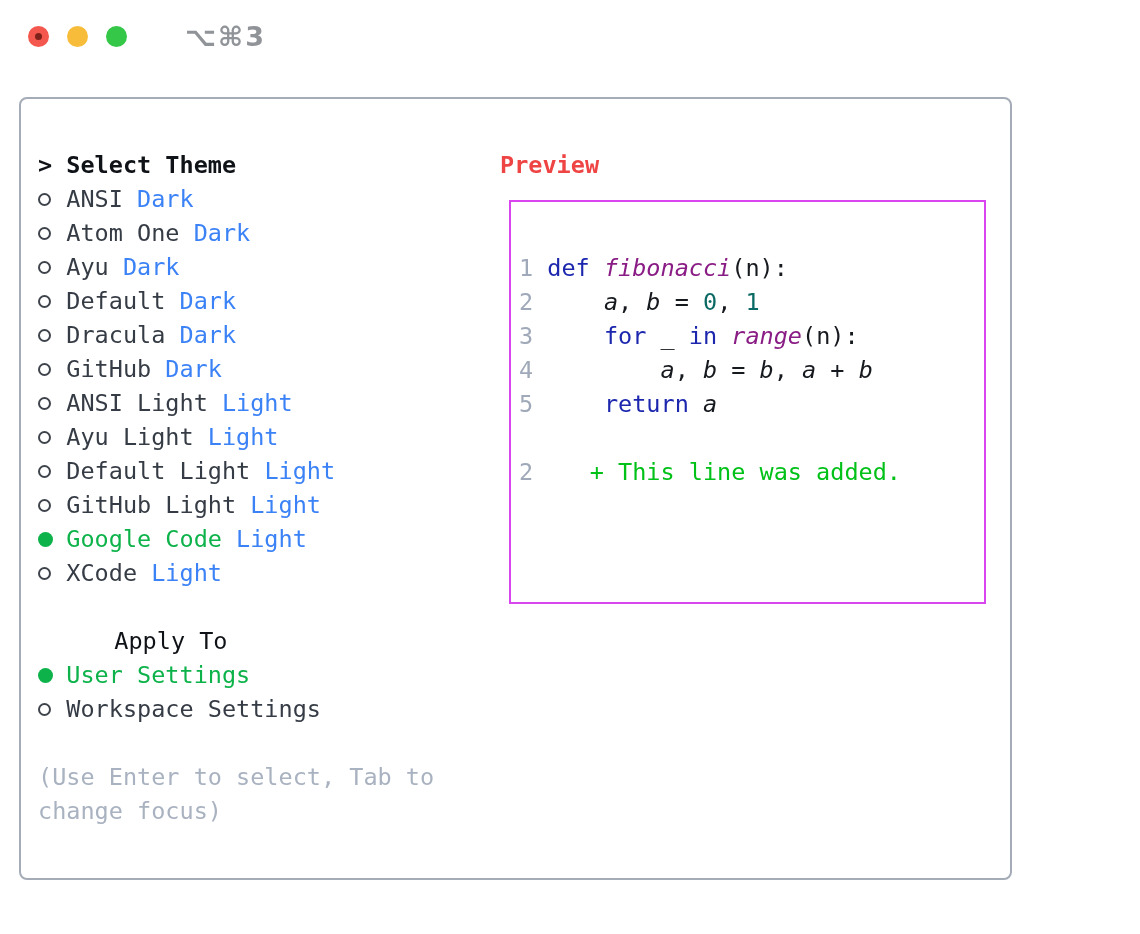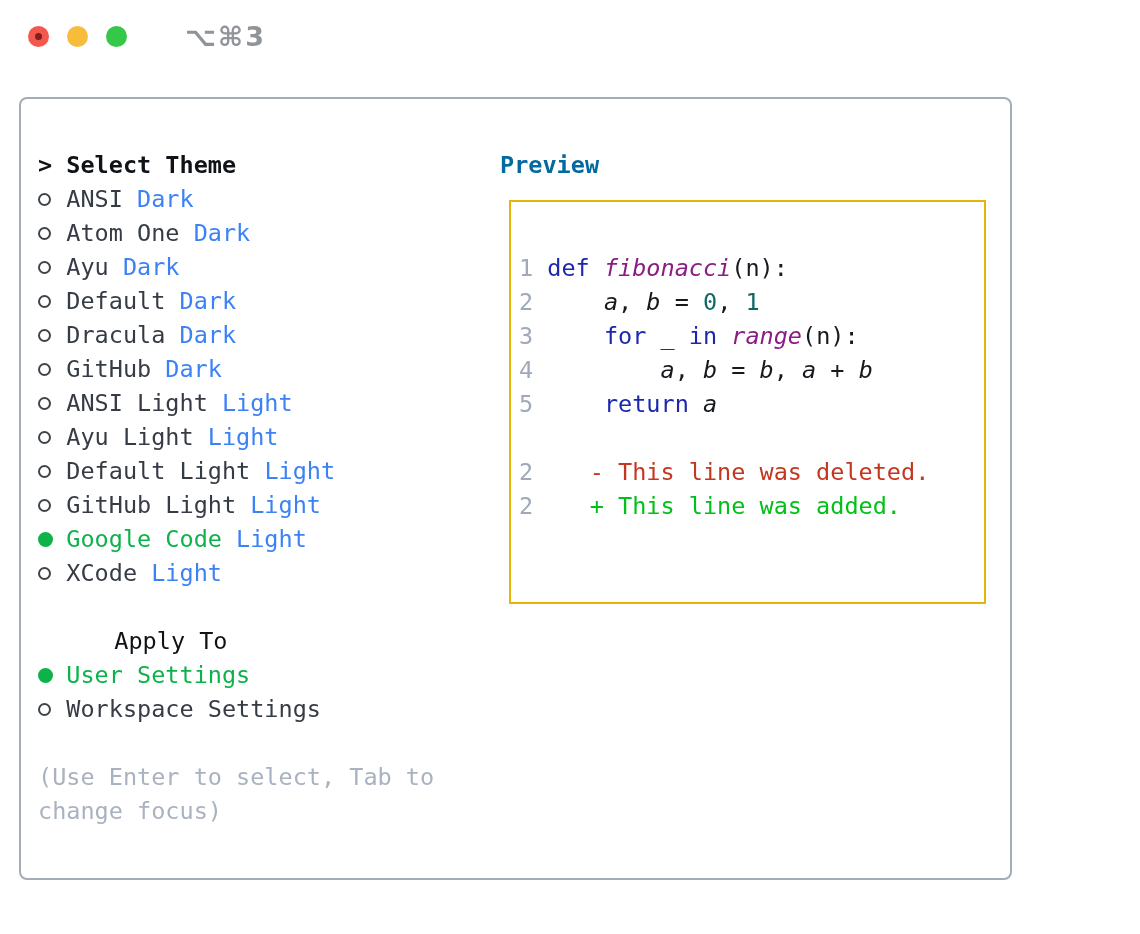--- a/index.html
+++ b/index.html
@@ -34,23 +34,23 @@
   .radio.sel{width:15px;height:15px;border:none;background:var(--green);}
   .tname{color:#363c45;}
   .tname.on{color:var(--green);}
   .ttag{color:#3b82f6;margin-left:14.15px;}
   .apply-label{color:#0f1216;margin-left:48px;}
   .opt-label{color:#363c45;}
   .opt-label.on{color:var(--green);}
   .help-line{height:34px;white-space:pre;color:#a9b2c0;}
   
   .preview-label{position:absolute;left:479px;top:49px;height:34px;line-height:34px;
-    font-size:23.5px;font-weight:bold;color:#0369a1;}
+    font-size:23.5px;font-weight:bold;color:#ef4444;}
   .preview-box{position:absolute;left:488px;top:101px;width:477px;height:404px;
-    border:2px solid #eab308;box-sizing:border-box;background:#fff;overflow:hidden;}
+    border:2px solid #d946ef;box-sizing:border-box;background:#fff;overflow:hidden;}
   .code{padding:49px 0 0 8px;font-size:23.5px;line-height:34px;}
   .cl{height:34px;white-space:pre;}
   .tok-ln{color:#9fa9b9;}
   .tok-p{color:#16191e;}
   .tok-k{color:var(--kw);}
   .tok-t{color:var(--tt);font-style:italic;}
   .tok-n{color:var(--num);}
   .tok-v{color:#16191e;font-style:italic;}
   .tok-ctx{color:#8d939c;}
   .tok-del{color:var(--del);}
@@ -114,19 +114,18 @@
     <div class="preview-label">Preview</div>
 
     <div class="preview-box">
       <div class="code">
           <div class="cl"><span class="tok-ln">1</span><span class="tok-p"> </span><span class="tok-k">def</span><span class="tok-p"> </span><span class="tok-t">fibonacci</span><span class="tok-p">(n):</span></div>
           <div class="cl"><span class="tok-ln">2</span><span class="tok-p">     </span><span class="tok-v">a</span><span class="tok-p">, </span><span class="tok-v">b</span><span class="tok-p"> = </span><span class="tok-n">0</span><span class="tok-p">, </span><span class="tok-n">1</span></div>
           <div class="cl"><span class="tok-ln">3</span><span class="tok-p">     </span><span class="tok-k">for</span><span class="tok-p"> _ </span><span class="tok-k">in</span><span class="tok-p"> </span><span class="tok-t">range</span><span class="tok-p">(n):</span></div>
           <div class="cl"><span class="tok-ln">4</span><span class="tok-p">         </span><span class="tok-v">a</span><span class="tok-p">, </span><span class="tok-v">b</span><span class="tok-p"> = </span><span class="tok-v">b</span><span class="tok-p">, </span><span class="tok-v">a</span><span class="tok-p"> + </span><span class="tok-v">b</span></div>
           <div class="cl"><span class="tok-ln">5</span><span class="tok-p">     </span><span class="tok-k">return</span><span class="tok-p"> </span><span class="tok-v">a</span></div>
           <div class="cl"></div>
-          <div class="cl"><span class="tok-ln">2</span><span class="tok-del">    - This line was deleted.</span></div>
           <div class="cl"><span class="tok-ln">2</span><span class="tok-add">    + This line was added.</span></div>
         </div>
     </div>
 
   </div>
 </div>
 
 </body></html>

